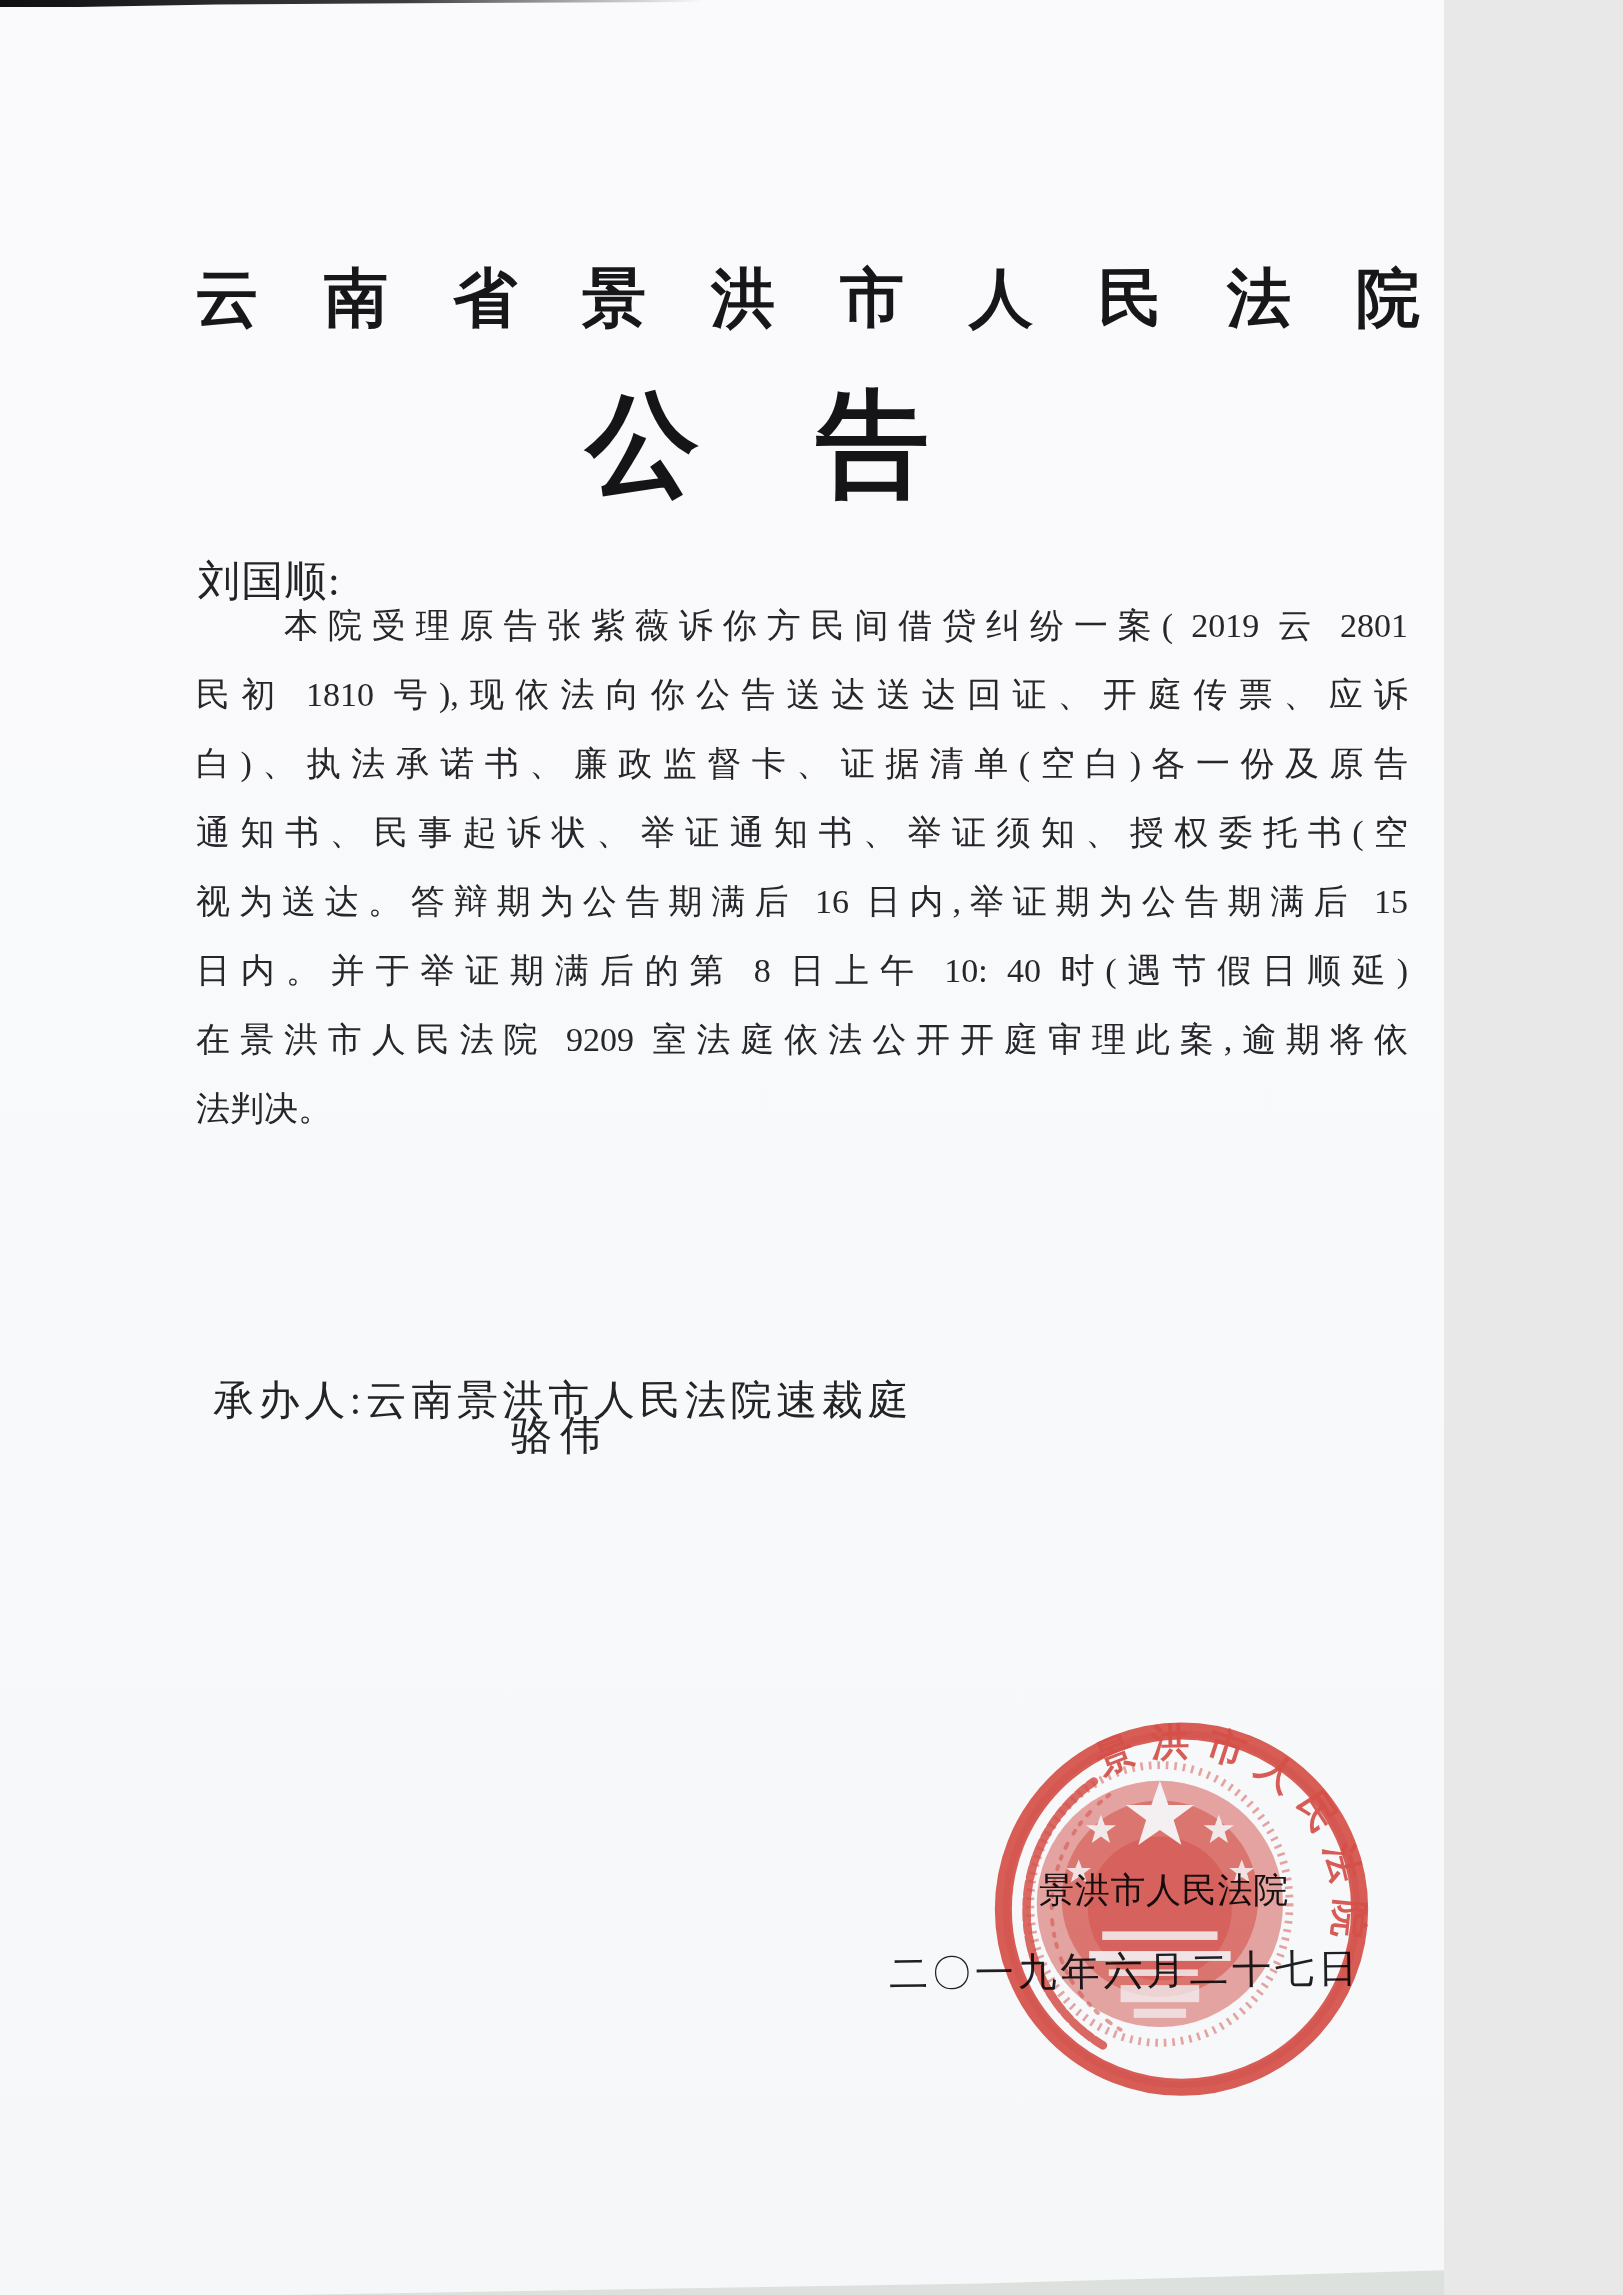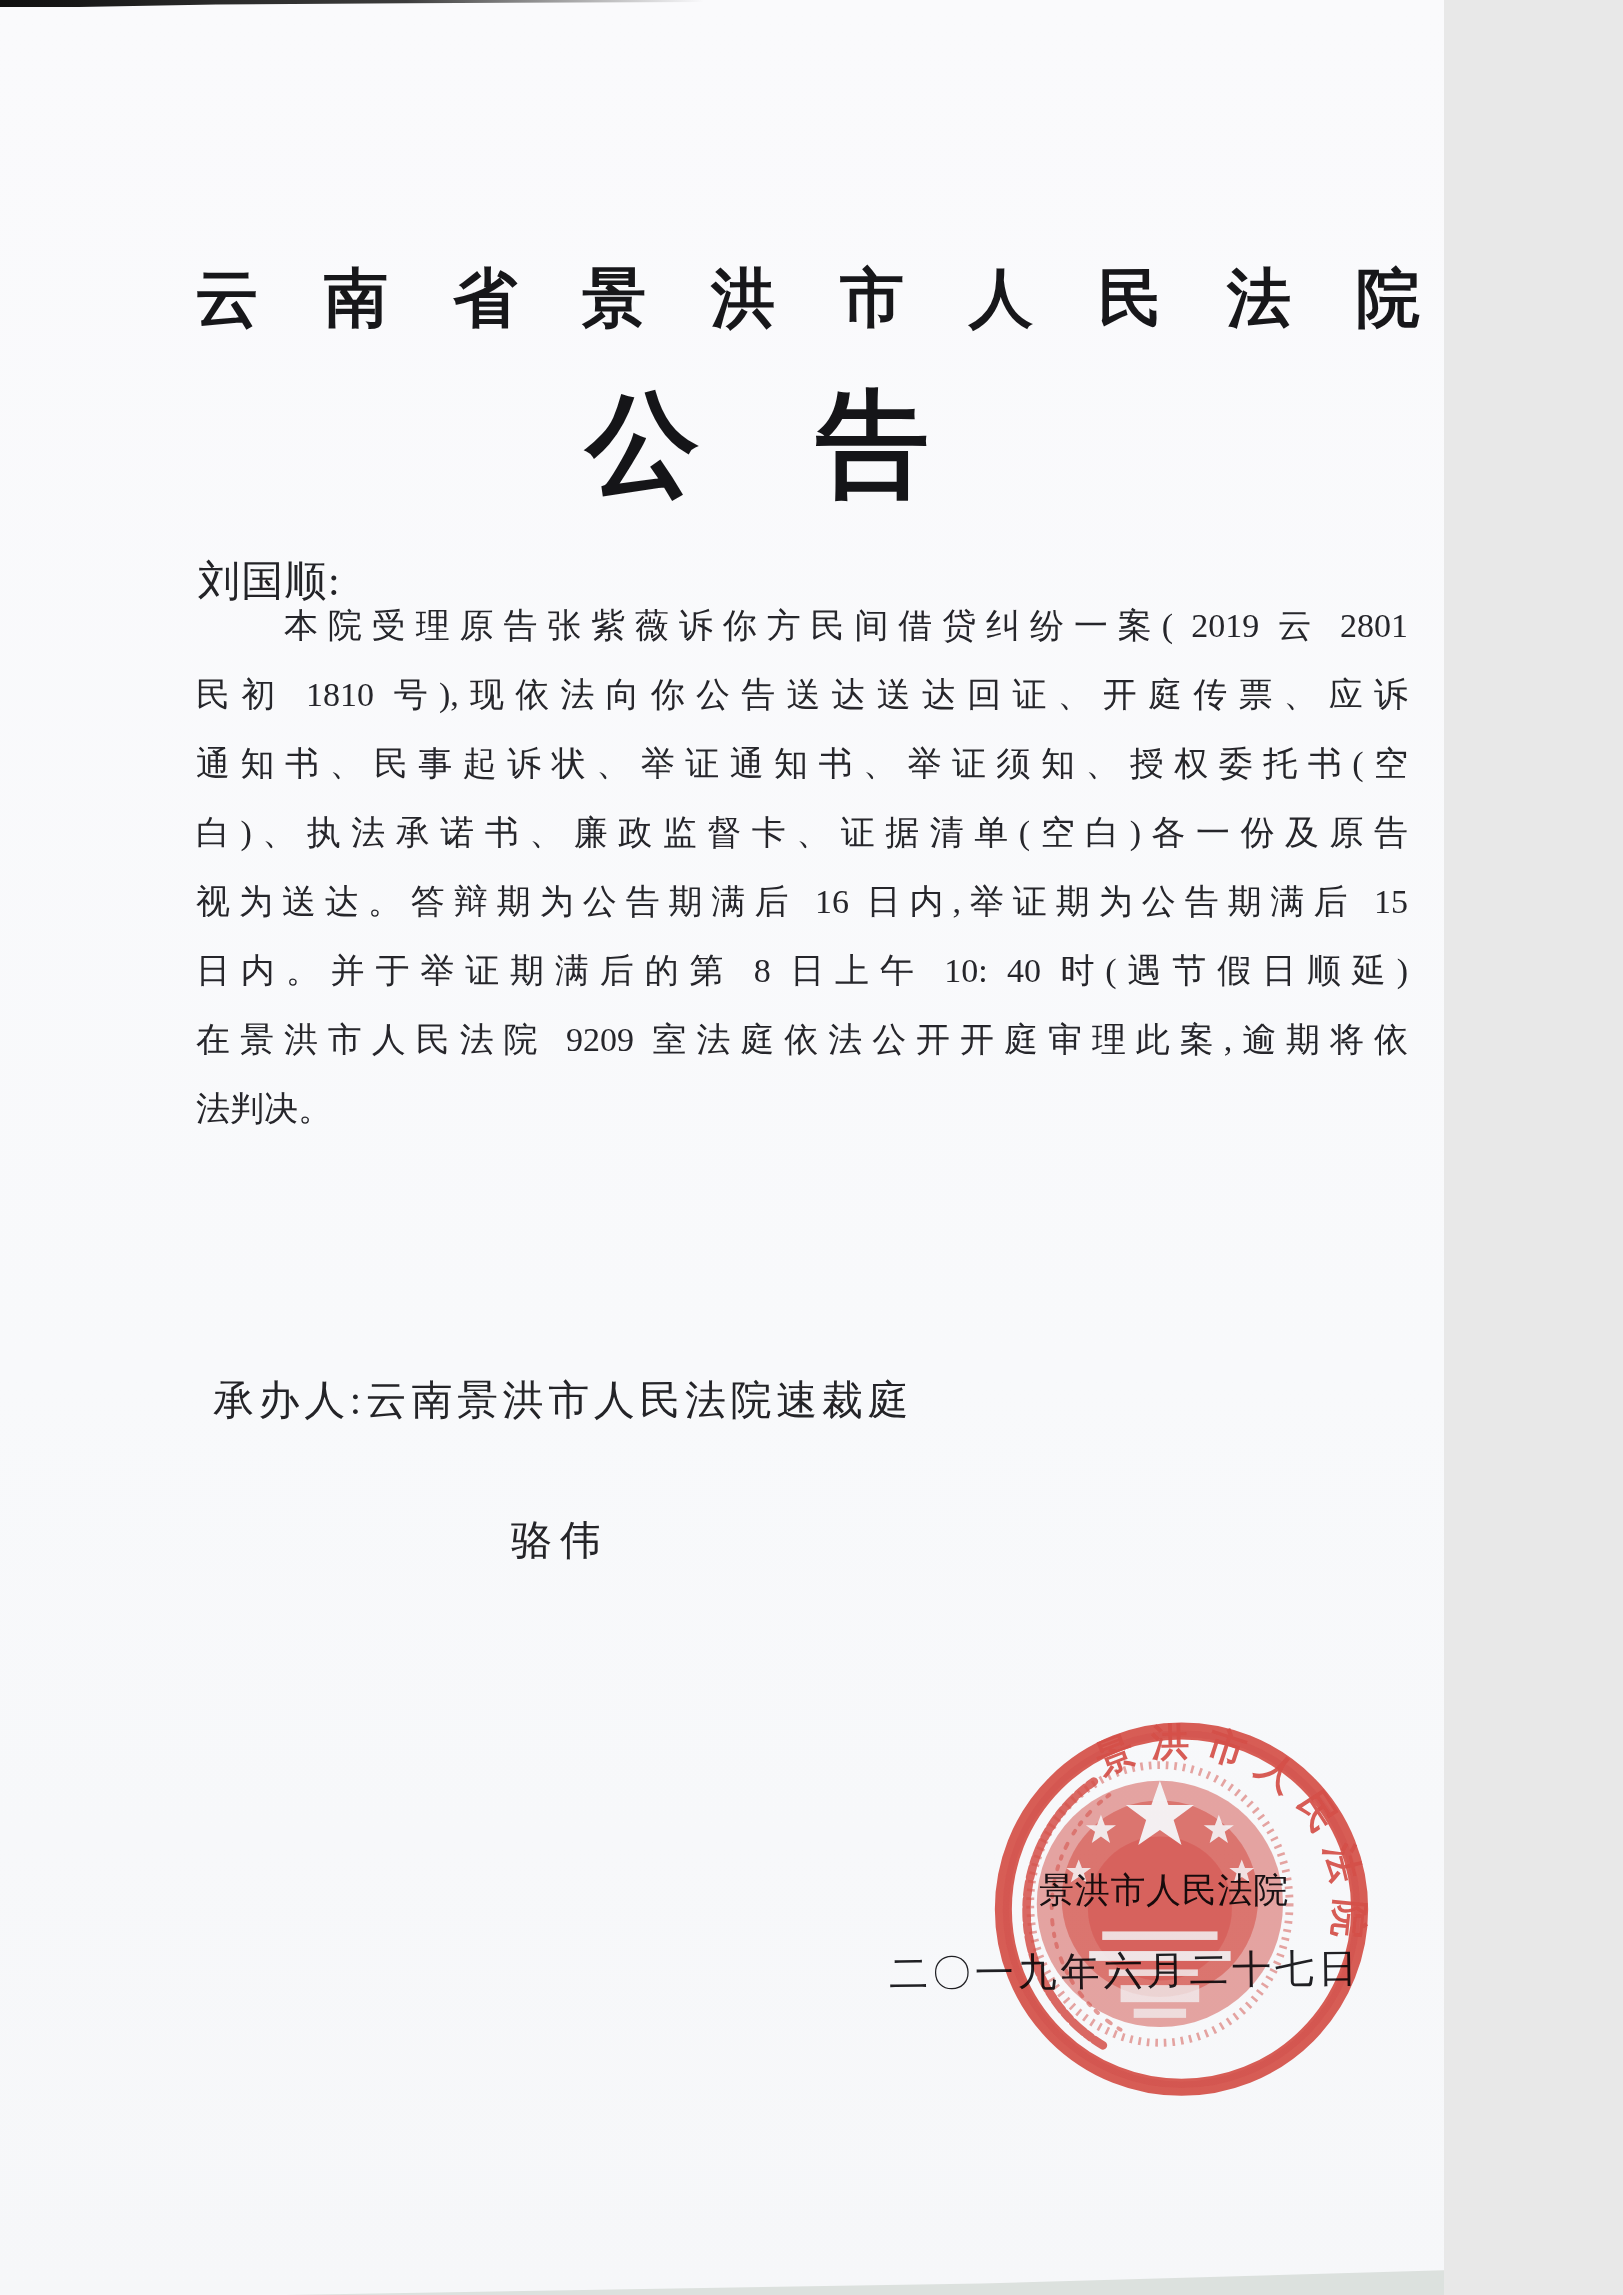--- a/index.html
+++ b/index.html
@@ -37,21 +37,21 @@
     font-size:34px;color:#26262b;z-index:3;position:absolute;
   }
   .body-line{
     height:69px;line-height:69px;
     text-align:justify;text-align-last:justify;
     white-space:nowrap;
   }
   .body-line.first{text-indent:88px;}
   .body-line.last{text-align-last:left;}
   .handler-line{left:213px;top:1373px;font-size:41px;letter-spacing:4.6px;color:#242428;white-space:nowrap;}
-  .handler-name{left:511px;top:1513px;font-size:41px;letter-spacing:7.9px;color:#242428;}
+  .handler-name{left:511px;top:1408px;font-size:41px;letter-spacing:7.9px;color:#242428;}
   .seal-court-name{left:1039px;top:1867px;font-size:35px;letter-spacing:0.7px;color:#1b1b1f;white-space:nowrap;}
   .seal-date{
     left:889px;top:1947px;font-size:39px;letter-spacing:3.9px;color:#202024;
     white-space:nowrap;transform:rotate(-0.7deg);transform-origin:left center;
   }
   
   .seal-stamp{
     position:absolute;left:949px;top:1676px;width:465px;height:465px;
     z-index:4;mix-blend-mode:multiply;opacity:.93;
   }
@@ -71,22 +71,22 @@
   </svg>
 
   <div class="abs court-header">云南省景洪市人民法院</div>
   <div class="abs notice-title">公告</div>
 
   <div class="abs addressee">刘国顺:</div>
 
   <div class="body-block">
       <div class="body-line first">本院受理原告张紫薇诉你方民间借贷纠纷一案( 2019 云 2801</div>
       <div class="body-line">民初 1810 号),现依法向你公告送达送达回证、开庭传票、应诉</div>
+      <div class="body-line">白)、执法承诺书、廉政监督卡、证据清单(空白)各一份及原告</div>
       <div class="body-line">通知书、民事起诉状、举证通知书、举证须知、授权委托书(空</div>
-      <div class="body-line">白)、执法承诺书、廉政监督卡、证据清单(空白)各一份及原告</div>
       <div class="body-line">视为送达。答辩期为公告期满后 16 日内,举证期为公告期满后 15</div>
       <div class="body-line">日内。并于举证期满后的第 8 日上午 10: 40 时(遇节假日顺延)</div>
       <div class="body-line">在景洪市人民法院 9209 室法庭依法公开开庭审理此案,逾期将依</div>
       <div class="body-line last">法判决。</div>
     </div>
 
   <div class="abs handler-line">承办人:云南景洪市人民法院速裁庭</div>
   <div class="abs handler-name">骆伟</div>
 
   <div class="abs seal-court-name">景洪市人民法院</div>

